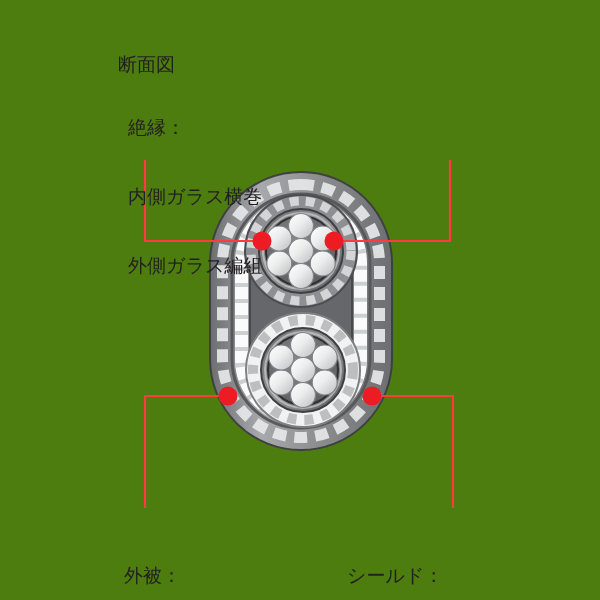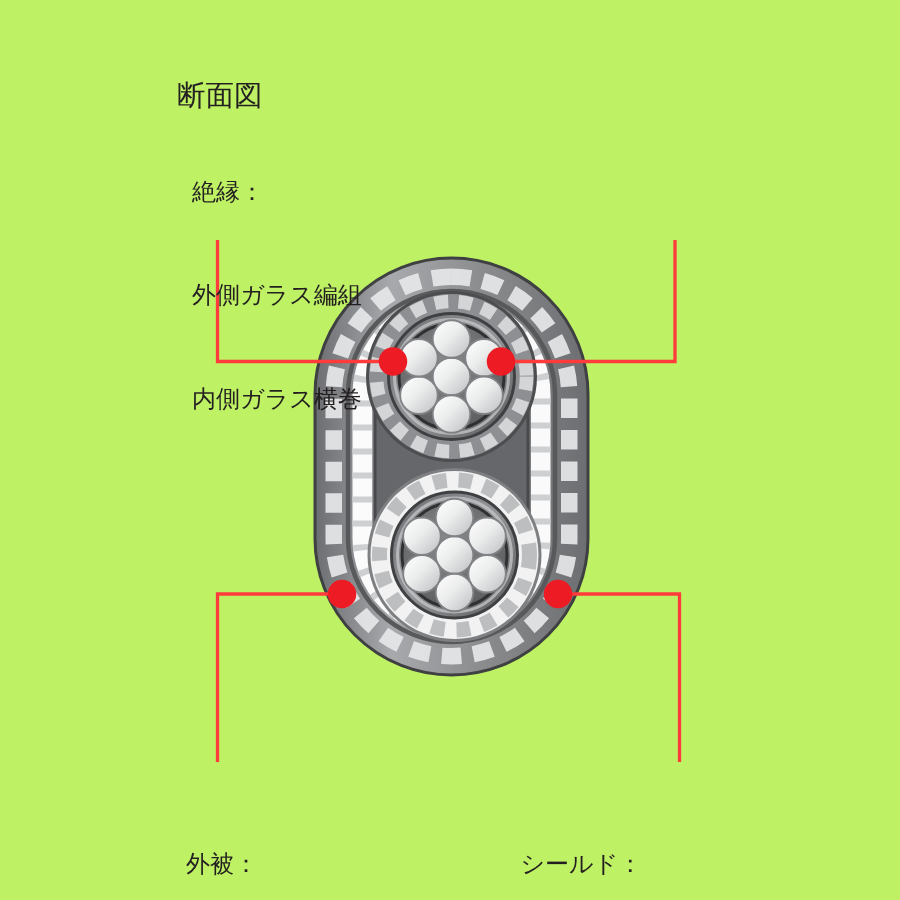--- a/index.html
+++ b/index.html
@@ -11,34 +11,34 @@
     width: 600px;
     height: 600px;
     background: #ffffff;
     font-family: "DejaVu Sans", "Liberation Sans", sans-serif;
     overflow: hidden;
   }
   #stage {
     position: relative;
     width: 600px;
     height: 600px;
-    background: #bef264;
+    background: #4d7c0f;
   }
   #diagram-svg {
     position: absolute;
     left: 0;
     top: 0;
     width: 600px;
     height: 600px;
     display: block;
   }
   .label {
     position: absolute;
     color: #231f20;
-    font-size: 16px;
+    font-size: 19px;
     line-height: 23px;
     font-weight: 400;
     white-space: pre;
     letter-spacing: 0px;
   }
   .label .ln { display: block; }
   #page-title {
     left: 118px;
     top: 7px;
     font-size: 19px;
@@ -151,22 +151,22 @@
     <g>
       <circle cx="262" cy="241" r="9.5" fill="#ed1c24"></circle>
       <circle cx="334" cy="241" r="9.5" fill="#ed1c24"></circle>
       <circle cx="228" cy="396" r="9.5" fill="#ed1c24"></circle>
       <circle cx="372" cy="396" r="9.5" fill="#ed1c24"></circle>
     </g>
   </svg>
 
   <div class="label" id="label-insulation">
     <span class="ln">絶縁：</span>
+    <span class="ln">内側ガラス横巻</span>
     <span class="ln">外側ガラス編組</span>
-    <span class="ln">内側ガラス横巻</span>
   </div>
 
 
   <div class="label" id="label-sheath">
     <span class="ln">外被：</span>
     
   </div>
 
   <div class="label" id="label-shield">
     <span class="ln">シールド：</span>

